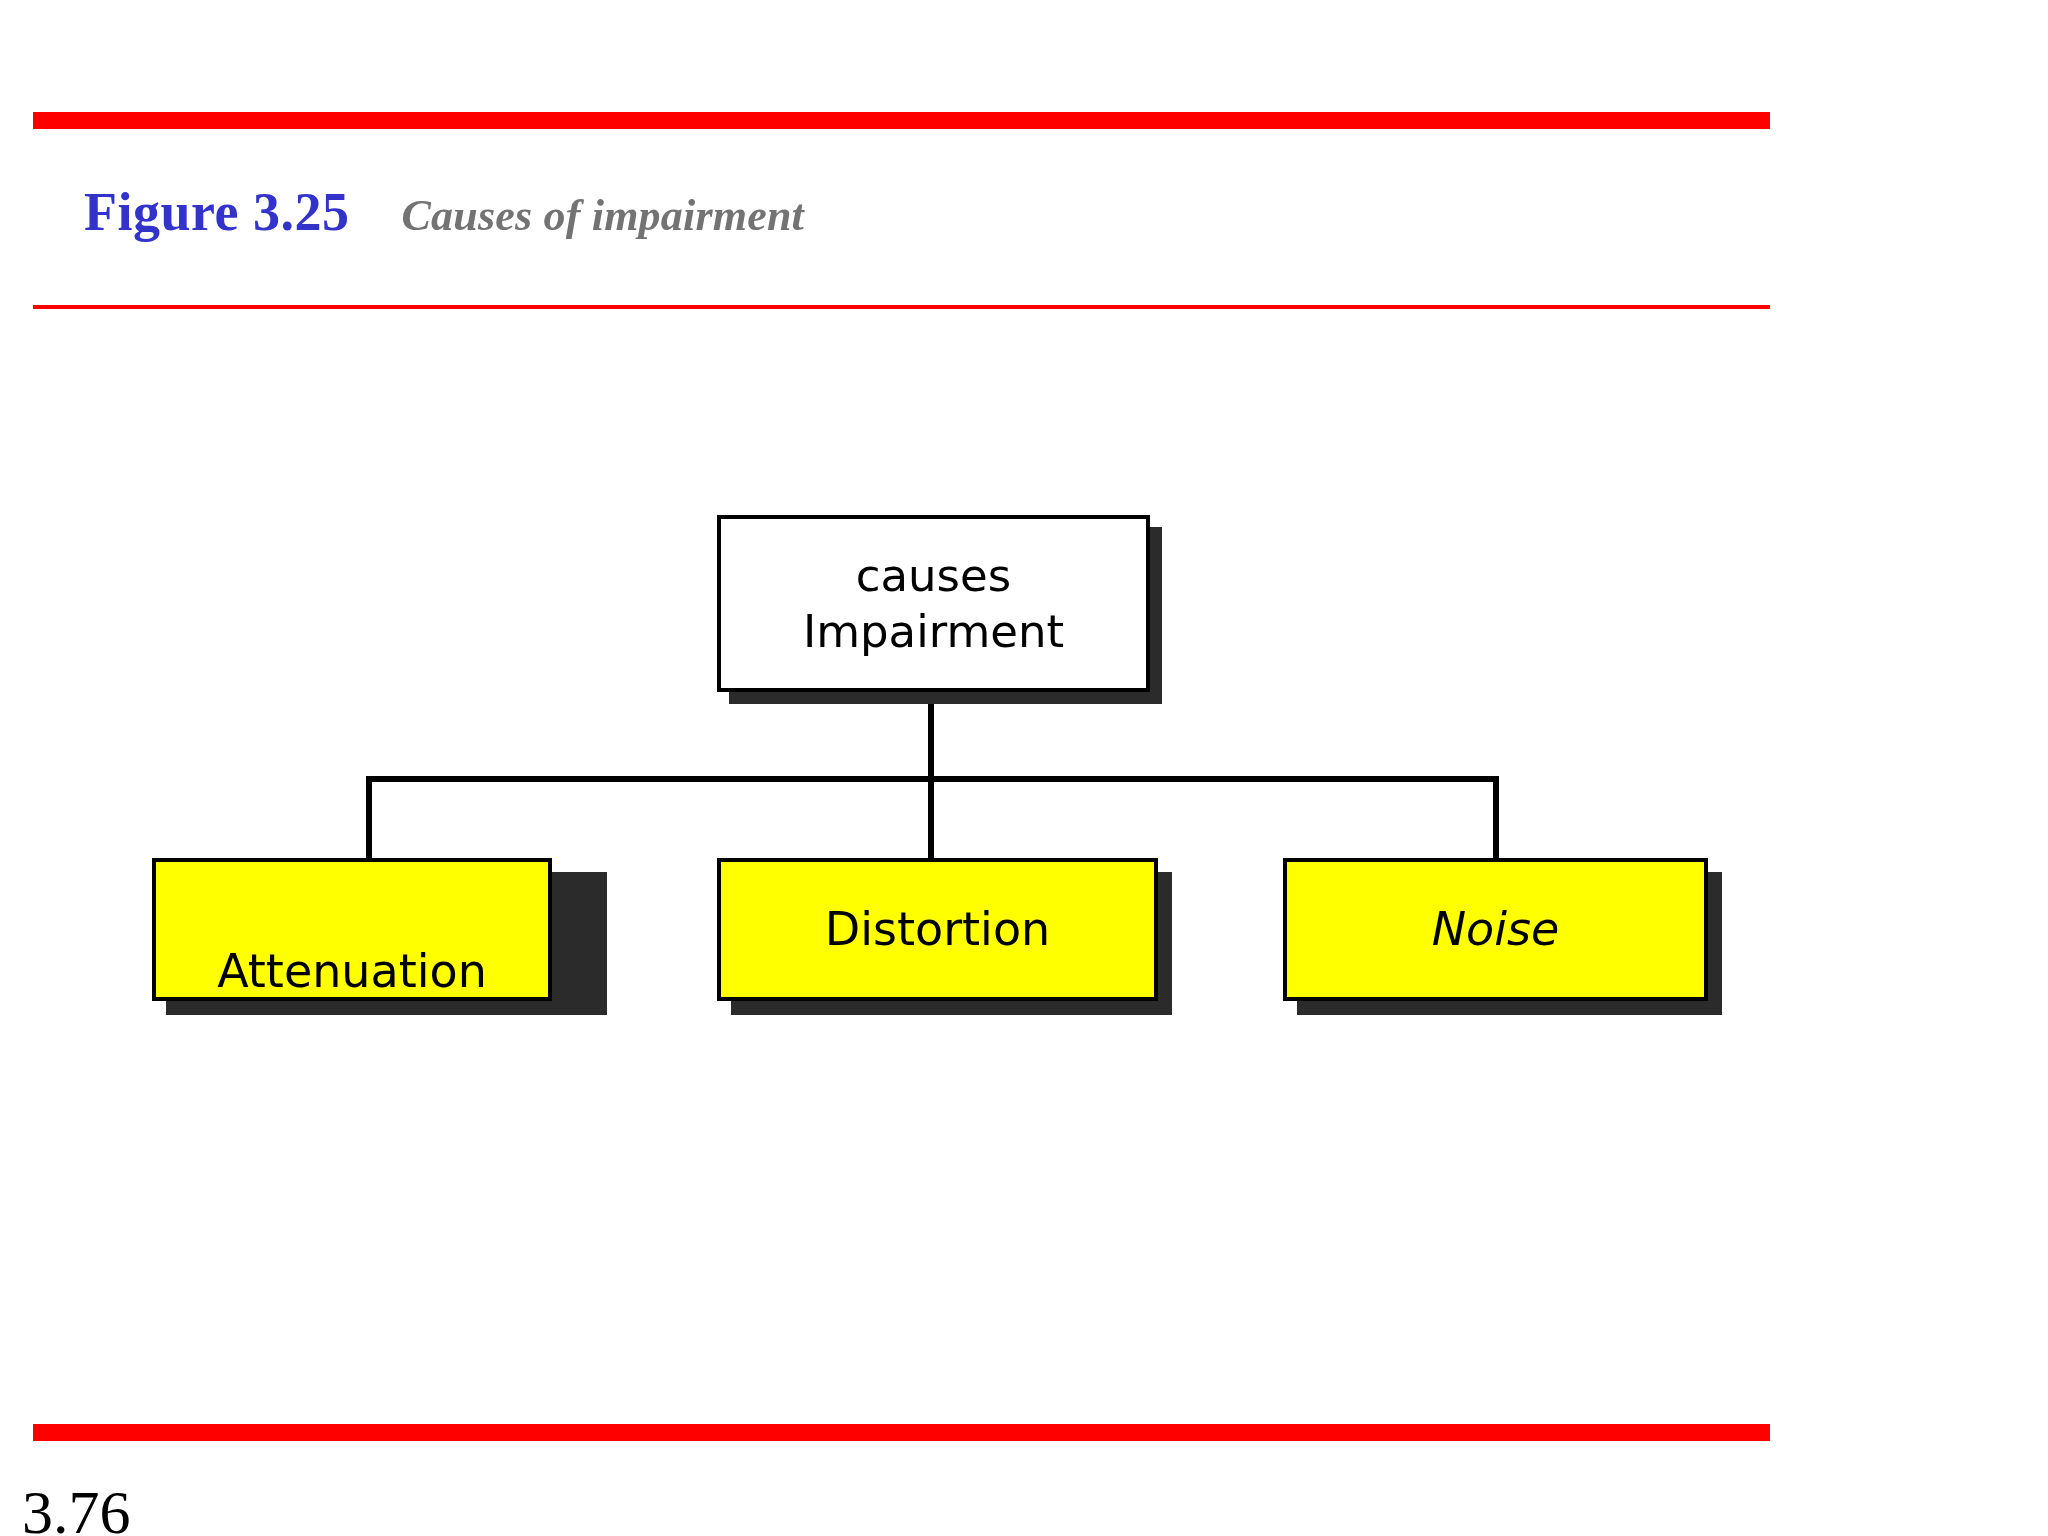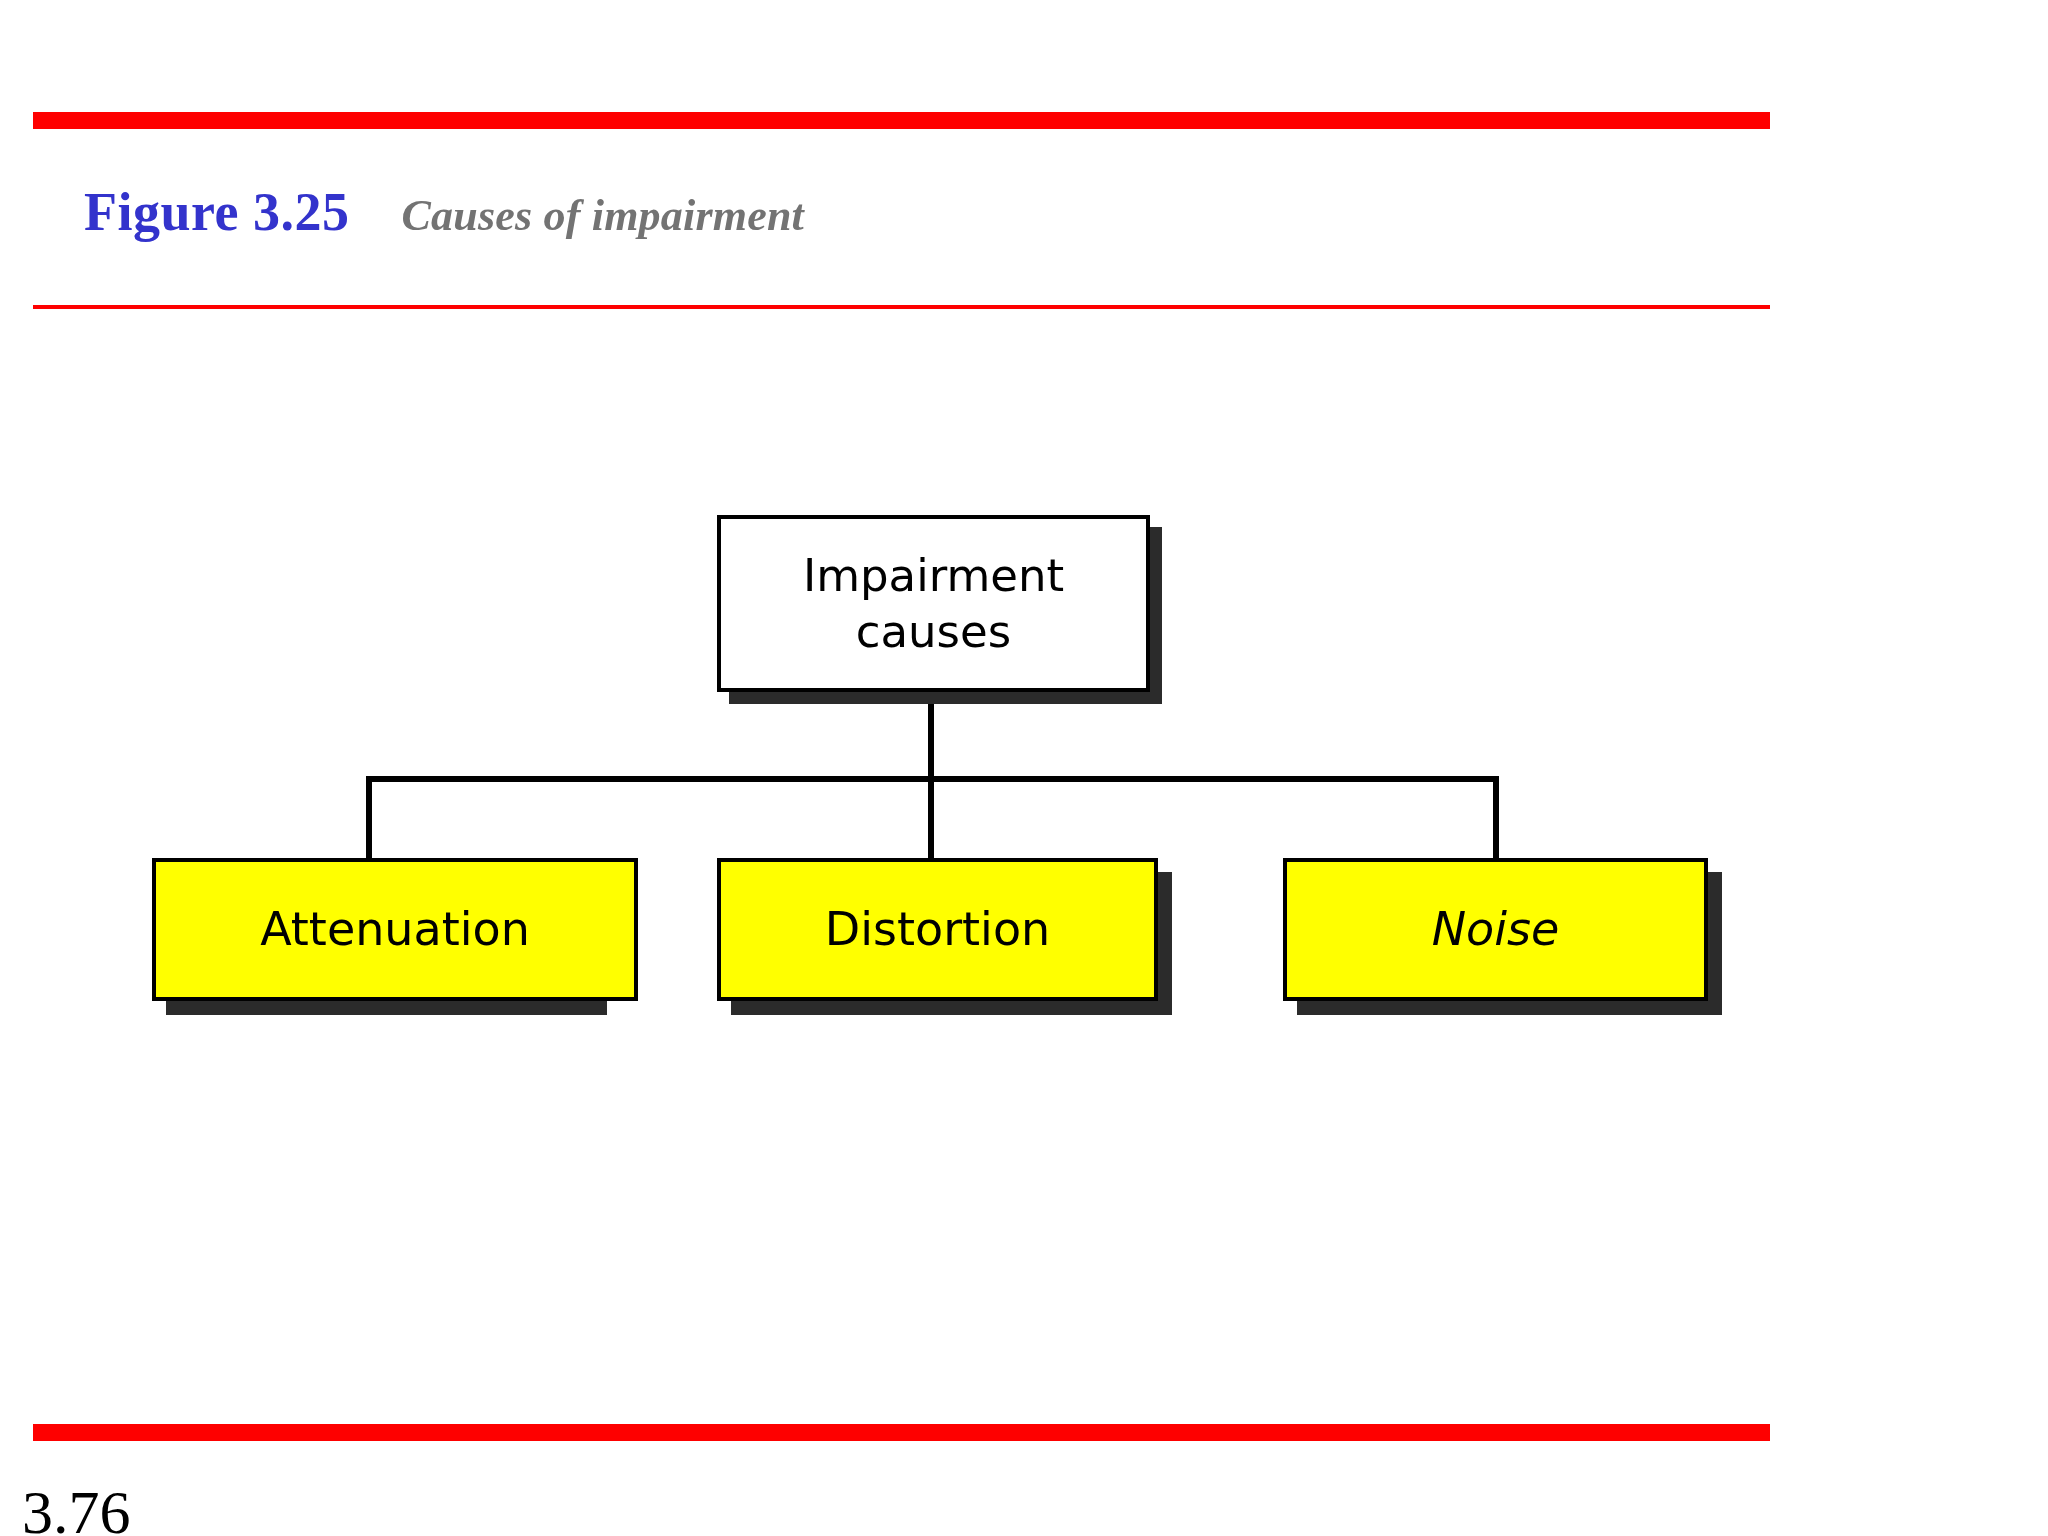--- a/index.html
+++ b/index.html
@@ -127,21 +127,21 @@
     height: 143px;
     background: #ffff00;
     font-size: 46px;
     line-height: 1.1;
   }
   .leaf-shadow {
     top: 872px;
     height: 143px;
   }
 
-  .leaf-1 { left: 152px;  width: 486px; }
+  .leaf-1 { left: 152px;  width: 400px; align-items: flex-end; }
   .leaf-1-sh { left: 166px; width: 441px; }
   .leaf-2 { left: 717px;  width: 441px; justify-content: center; }
   .leaf-2-sh { left: 731px; width: 441px; }
   .leaf-3 { left: 1283px; width: 425px; font-style: italic; }
   .leaf-3-sh { left: 1297px; width: 425px; }
 
   
   .conn {
     position: absolute;
     background: #000000;
@@ -192,22 +192,22 @@
 
     <div class="conn stem-root"></div>
     <div class="conn bus"></div>
     <div class="conn drop-1"></div>
     <div class="conn drop-2"></div>
     <div class="conn drop-3"></div>
 
     <div class="node-shadow shadow-root"></div>
     <div class="node node-root">
       <div>
+        <div>causes</div>
         <div>Impairment</div>
-        <div>causes</div>
       </div>
     </div>
 
     <div class="node-shadow leaf-shadow leaf-1-sh"></div>
     <div class="node node-leaf leaf-1">
       <span>Attenuation</span>
     </div>
 
     <div class="node-shadow leaf-shadow leaf-2-sh"></div>
     <div class="node node-leaf leaf-2">

